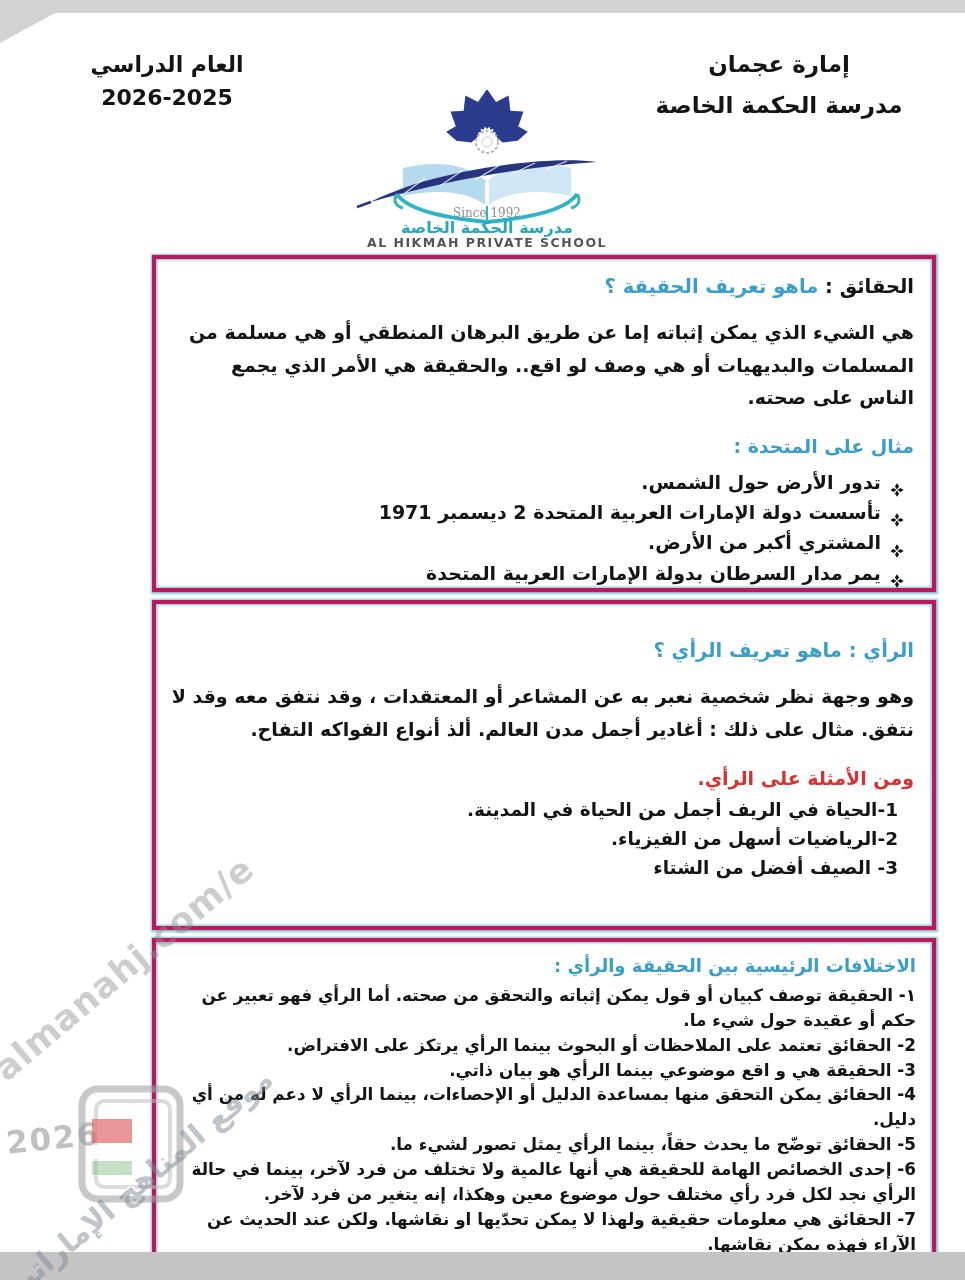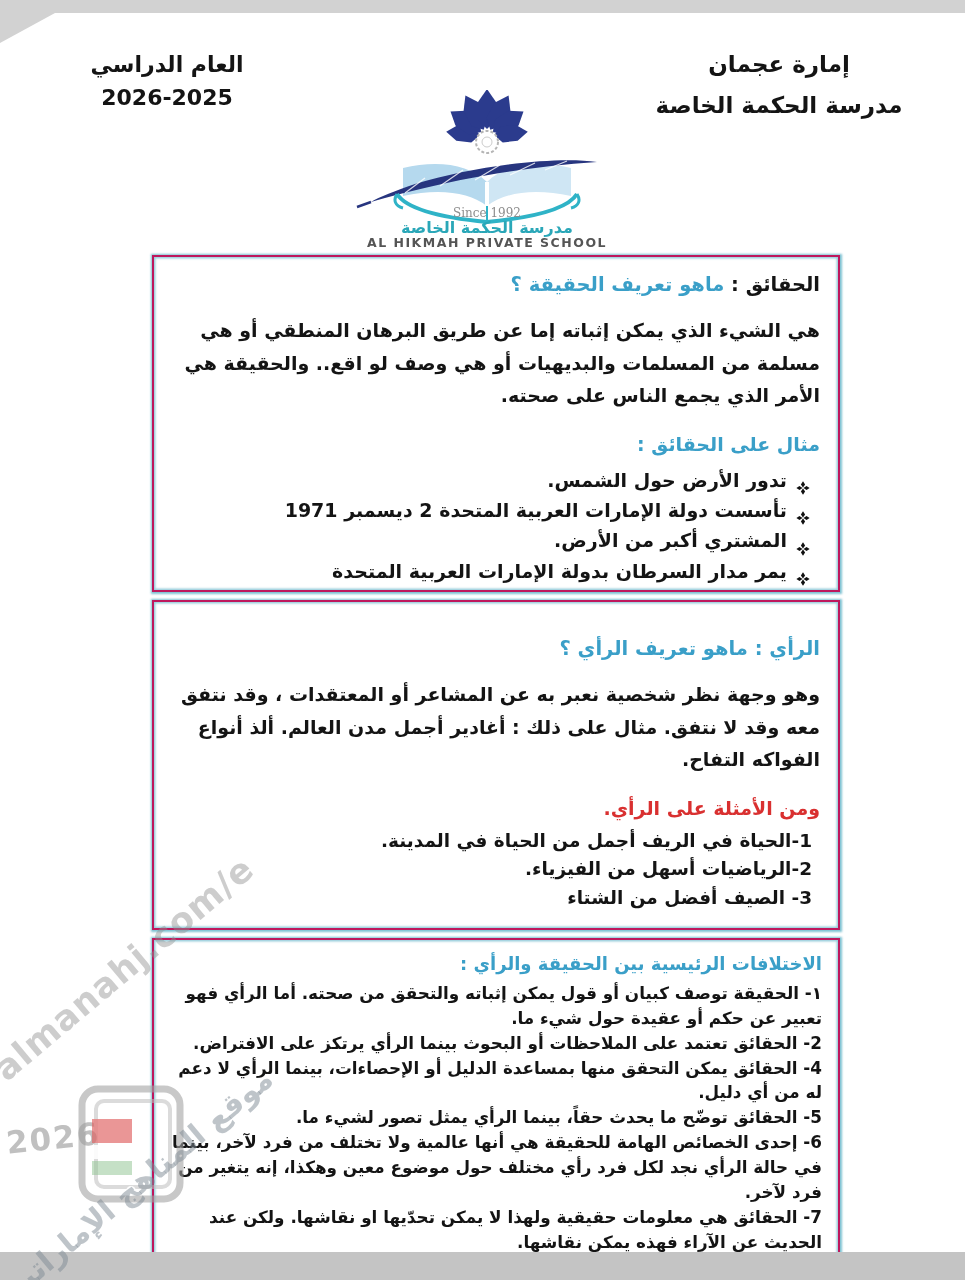--- a/index.html
+++ b/index.html
@@ -19,43 +19,43 @@
   .hdr-right{position:absolute;top:44px;right:36px;width:300px;text-align:center;
     font-weight:bold;font-size:23px;line-height:1.8;direction:rtl;}
   .hdr-year{position:absolute;top:48px;left:72px;width:190px;text-align:center;
     font-weight:bold;font-size:22px;line-height:1.5;}
   .hdr-year .yr{direction:ltr;unicode-bidi:bidi-override;display:block;}
 
   
   .logo{position:absolute;left:345px;top:90px;width:285px;height:160px;}
 
   
-  .cbox{position:absolute;left:152px;width:688px;background:#fff;
-    border:2px solid #be185d;
+  .cbox{position:absolute;left:152px;width:784px;background:#fff;
+    border:4px solid #be185d;
     box-shadow:0 0 2px 1.5px rgba(118,190,208,.95), inset 0 0 2px 1.5px rgba(118,190,208,.75);
     direction:rtl;text-align:right;font-weight:bold;box-sizing:border-box;}
   #box-facts{top:255px;height:337px;padding:13px 18px 10px 14px;}
   #box-opinion{top:600px;height:330px;padding:32px 18px 10px 14px;}
   #box-diff{top:938px;height:330px;padding:10px 16px 10px 12px;text-align:right;}
 
   .t-blue{color:#3a9fc8;}
   .t-black{color:#141414;}
   .t-red{color:#d93030;}
 
   #box-facts .bhead, #box-opinion .bhead{font-size:19.5px;line-height:1.5;}
   #box-facts .para, #box-opinion .para{font-size:19px;line-height:1.7;margin-top:15px;}
   .sub-head{font-size:19px;margin-top:12px;line-height:1.5;}
 
   ul.fact-list{list-style:none;margin:6px 0 0 0;padding:0;font-size:19px;}
   ul.fact-list li{display:flex;align-items:flex-end;gap:9px;line-height:1.6;padding-right:10px;}
   ul.fact-list .blt{flex:0 0 auto;margin-top:7px;}
 
   .red-note{font-size:17.5px;margin-top:22px;line-height:1.5;}
 
-  ul.num-list{list-style:none;margin:4px 8px 0 0;padding:0;font-size:18.5px;}
+  ul.num-list{list-style:none;margin:4px 16px 0 0;padding:0;font-size:18.5px;}
   ul.num-list li{line-height:1.55;}
 
   #box-diff .bhead{font-size:18px;line-height:1.5;}
   ul.diff-list{list-style:none;margin:4px 0 0 0;padding:0;font-size:16.8px;}
   ul.diff-list li{line-height:1.48;}
 
   
   .wm{position:absolute;pointer-events:none;font-weight:bold;}
   .wm-site{left:-14px;top:1058px;width:360px;color:rgba(145,145,145,.45);
     font-size:35px;letter-spacing:1px;transform:rotate(-40deg);transform-origin:left top;}
@@ -113,21 +113,21 @@
       <text x="142" y="157" text-anchor="middle" font-size="12.5" font-weight="bold" fill="#555555" letter-spacing="1.5">AL HIKMAH PRIVATE SCHOOL</text>
     </svg>
   </div>
 
   <div class="cbox" id="box-facts">
     <div class="bhead">
       <span class="t-black">الحقائق :</span>
       <span class="t-blue">ماهو تعريف الحقيقة ؟</span>
     </div>
     <p class="para">هي الشيء الذي يمكن إثباته إما عن طريق البرهان المنطقي أو هي مسلمة من المسلمات والبديهيات أو هي وصف لو اقع.. والحقيقة هي الأمر الذي يجمع الناس على صحته.</p>
-    <div class="sub-head t-blue">مثال على الحقائق :</div>
+    <div class="sub-head t-blue">مثال على المتحدة :</div>
     <ul class="fact-list">
         <li>
         <svg class="blt" width="14" height="14" viewBox="0 0 20 20">
           <g fill="#101010">
             <path d="M10 0.5 L13 5 L10 9.3 L7 5 Z"></path>
             <path d="M10 10.7 L13 15 L10 19.5 L7 15 Z"></path>
             <path d="M0.5 10 L5 7 L9.3 10 L5 13 Z"></path>
             <path d="M10.7 10 L15 7 L19.5 10 L15 13 Z"></path>
           </g>
         </svg>
@@ -179,20 +179,21 @@
         <li>2-الرياضيات أسهل من الفيزياء.</li>
         <li>3- الصيف أفضل من الشتاء</li>
       </ul>
   </div>
 
   <div class="cbox" id="box-diff">
     <div class="bhead t-blue">الاختلافات الرئيسية بين الحقيقة والرأي :</div>
     <ul class="diff-list">
         <li>١- الحقيقة توصف كبيان أو قول يمكن إثباته والتحقق من صحته. أما الرأي فهو تعبير عن حكم أو عقيدة حول شيء ما.</li>
         <li>2- الحقائق تعتمد على الملاحظات أو البحوث بينما الرأي يرتكز على الافتراض.</li>
+        <li>3- الحقيقة هي و اقع موضوعي بينما الرأي هو بيان ذاتي.</li>
         <li>4- الحقائق يمكن التحقق منها بمساعدة الدليل أو الإحصاءات، بينما الرأي لا دعم له من أي دليل.</li>
         <li>5- الحقائق توضّح ما يحدث حقاً، بينما الرأي يمثل تصور لشيء ما.</li>
         <li>6- إحدى الخصائص الهامة للحقيقة هي أنها عالمية ولا تختلف من فرد لآخر، بينما في حالة الرأي نجد لكل فرد رأي مختلف حول موضوع معين وهكذا، إنه يتغير من فرد لآخر.</li>
         <li>7- الحقائق هي معلومات حقيقية ولهذا لا يمكن تحدّيها او نقاشها. ولكن عند الحديث عن الآراء فهذه يمكن نقاشها.</li>
       </ul>
   </div>
 
 </div>
 
 <div class="scan-top"></div>

